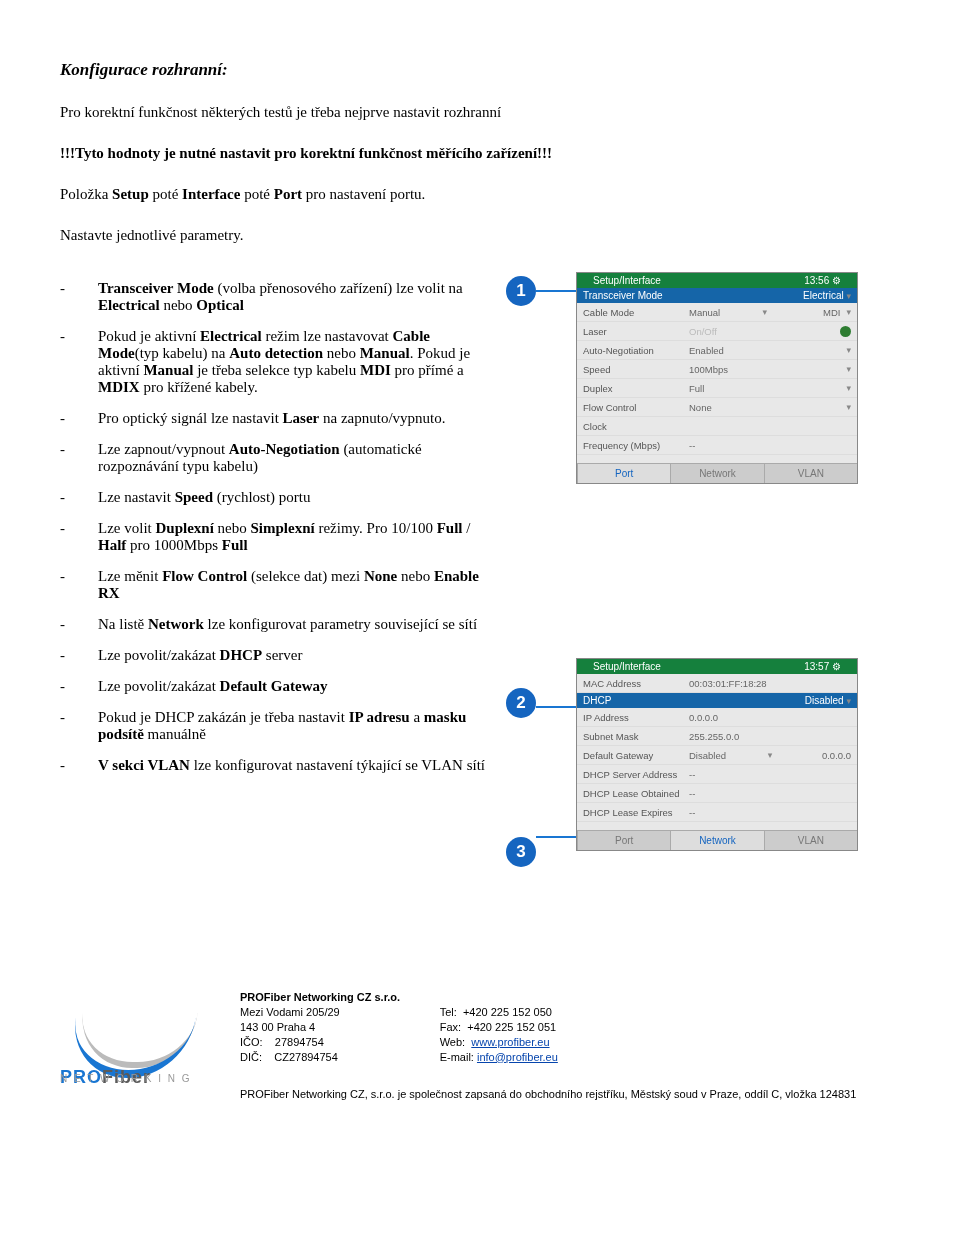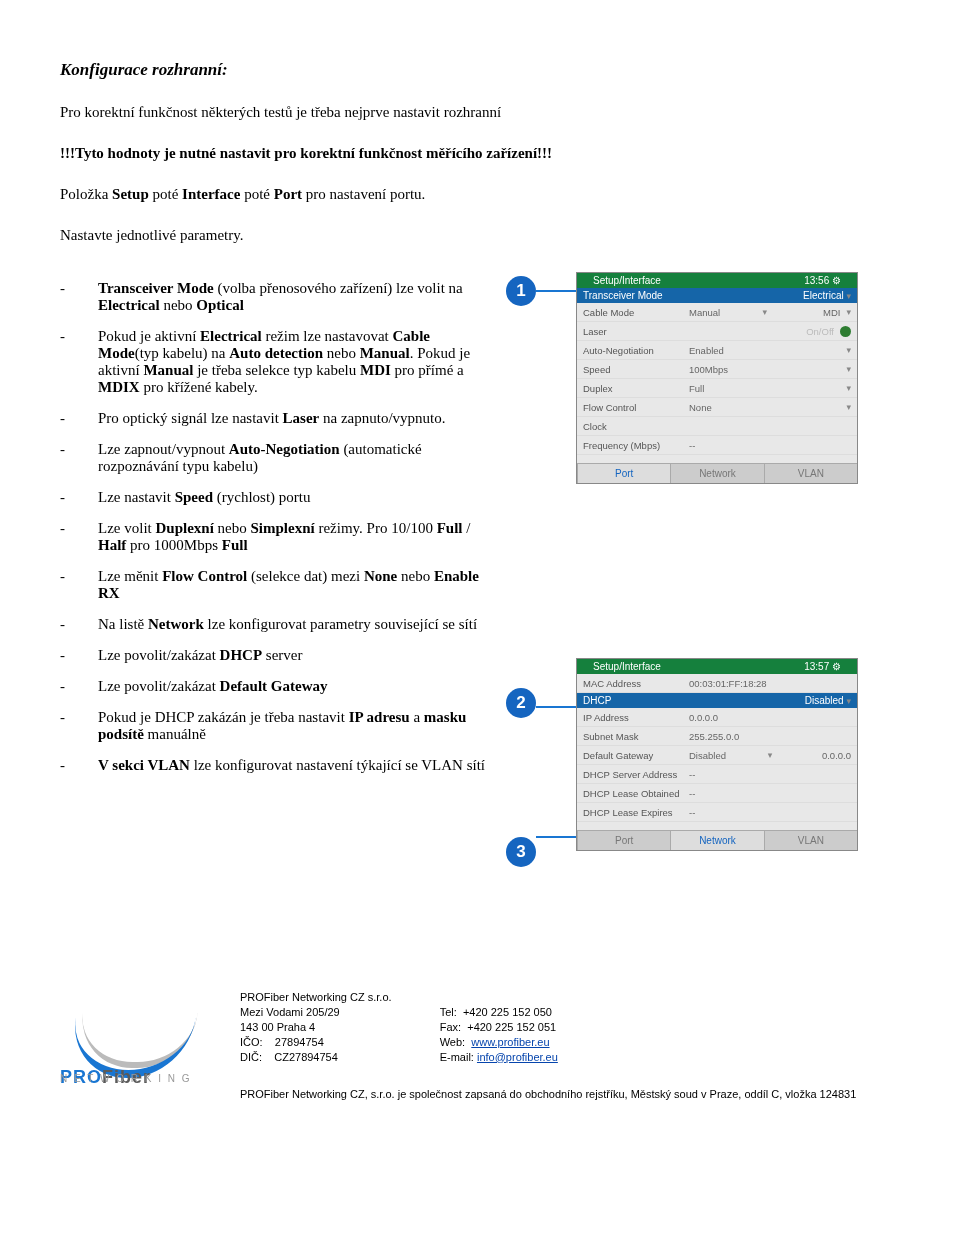--- a/index.html
+++ b/index.html
@@ -49,21 +49,21 @@
   .panel-headerrow {
     background: #1565a8; color: #fff; padding: 2px 6px;
     display: flex; justify-content: space-between;
   }
   .panel-row {
     display: flex; padding: 1px 6px; gap: 6px; align-items: center;
     min-height: 16px; border-bottom: 1px solid #ddd; font-size: 9.5px;
   }
   .panel-label { width: 100px; color: #555; font-size: 9.5px; }
   .panel-val { flex: 1; color: #666; font-size: 9.5px; }
-  .panel-val.disabled { color: #bbb; text-align: right; }
+  .panel-val.disabled { color: #bbb; }
   .tabbar {
     display: flex; background: #ccc; border-top: 1px solid #aaa;
   }
   .tabbar > div {
     flex: 1; text-align: center; padding: 4px 0; font-size: 10px; color: #777;
     border-left: 1px solid #aaa;
   }
   .tabbar > div.active { color: #1565c0; background: #ddd; }
   .dropdown-arrow { color: #888; font-size: 9px; }
   .toggle-dot {
@@ -85,21 +85,21 @@
   }
   .logo-swoosh2 {
     width: 115px; height: 52px; position: absolute; left: 20px; top: 0;
     border-bottom: 6px solid #bbb; border-radius: 0 0 55px 55px;
     transform: skewX(-6deg);
   }
   .logo-text { position: absolute; bottom: 12px; left: 0; font-weight: bold; font-size: 18px; letter-spacing: 1px; color: #5a5a5a; }
   .logo-text .blue { color: #1976d2; }
   .logo-sub { position: absolute; bottom: 16px; left: 0; font-size: 10px; letter-spacing: 2px; color: #999; }
   .footer-info { flex: 1; }
-  .footer-top { font-weight: normal; margin-bottom: 2px; }
+  .footer-top { font-weight: bold; margin-bottom: 2px; }
   .footer-cols { display: flex; gap: 100px; }
   .footer-col { font-size: 11px; line-height: 1.35; }
   .footer-col a { color: #0645AD; text-decoration: underline; }
   .footer-note { font-size: 11px; margin-top: 24px; }
 </style>
 </head>
 <body>
 
 <div class="heading">Konfigurace rozhranní:</div>
 <div class="para">Pro korektní funkčnost některých testů je třeba nejprve nastavit rozhranní</div>

